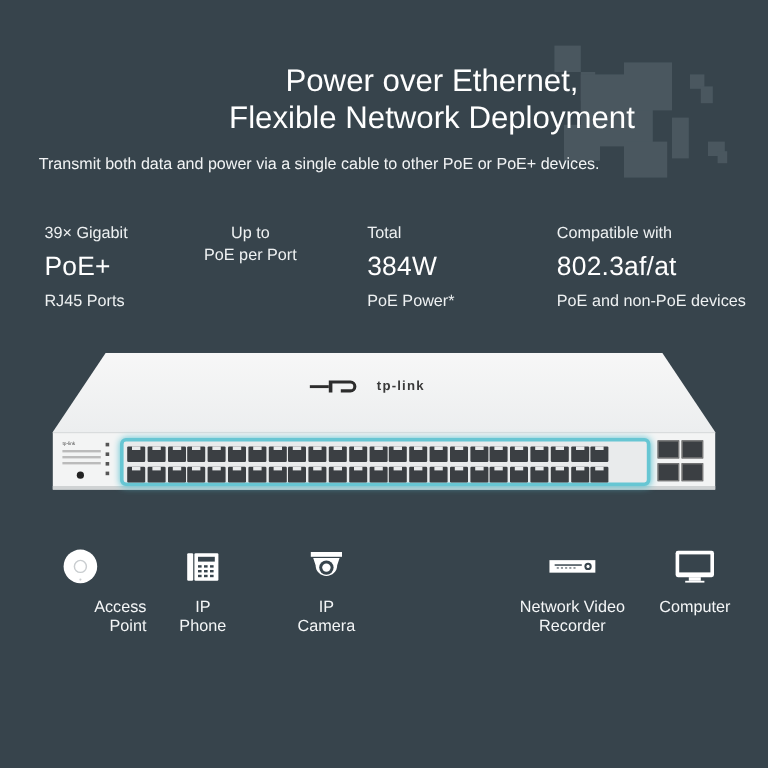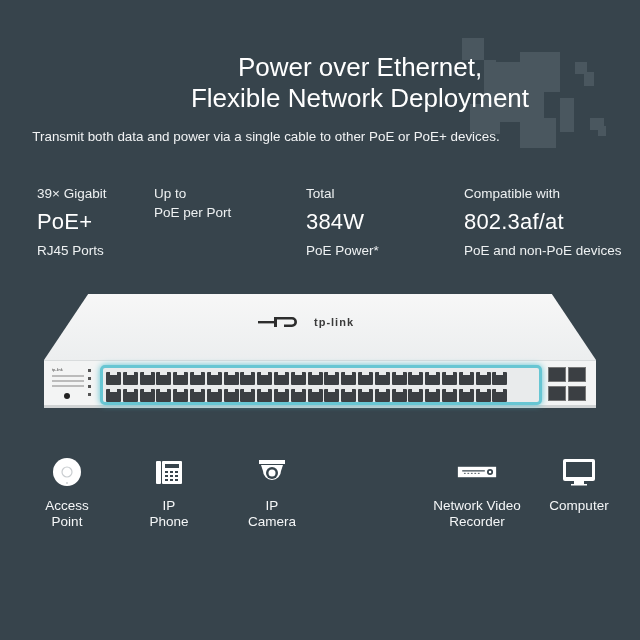--- a/index.html
+++ b/index.html
@@ -91,21 +91,21 @@
   <div>Flexible Network Deployment</div>
 </div>
 <div class="subline">Transmit both data and power via a single cable to other PoE or PoE+ devices.</div>
 
 <div class="stats">
   <div class="stat" style="left:37px;">
     <div class="top">39× Gigabit</div>
     <div class="big">PoE+</div>
     <div class="bottom">RJ45 Ports</div>
   </div>
-  <div class="stat" style="left:154px;">
+  <div class="stat" style="left:170px;text-align:center;">
     <div class="top">Up to</div>
     <div class="bottom">PoE per Port</div>
   </div>
   <div class="stat" style="left:306px;">
     <div class="top">Total</div>
     <div class="big">384W</div>
     <div class="bottom">PoE Power*</div>
   </div>
   <div class="stat" style="left:444px;margin-left:20px;">
     <div class="top">Compatible with</div>
@@ -192,21 +192,21 @@
     <div class="sfp-area">
       <div class="sfp" style="left:0;top:0;"></div>
       <div class="sfp" style="left:20px;top:0;"></div>
       <div class="sfp" style="left:0;top:19px;"></div>
       <div class="sfp" style="left:20px;top:19px;"></div>
     </div>
   </div>
 </div>
 
 <div class="devices">
-  <div class="device" style="left:12px;">
+  <div class="device" style="left:12px;text-align:right;">
     <div class="icon">
       <svg width="30" height="30" viewBox="0 0 30 30">
           <circle cx="15" cy="15" r="14" fill="#fff"></circle>
           <circle cx="15" cy="15" r="5" fill="none" stroke="#c9cdd0" stroke-width="1.2"></circle>
           <circle cx="15" cy="26" r="0.9" fill="#c9cdd0"></circle>
         </svg>
     </div>
     <div class="label">Access
 Point</div>
   </div>

